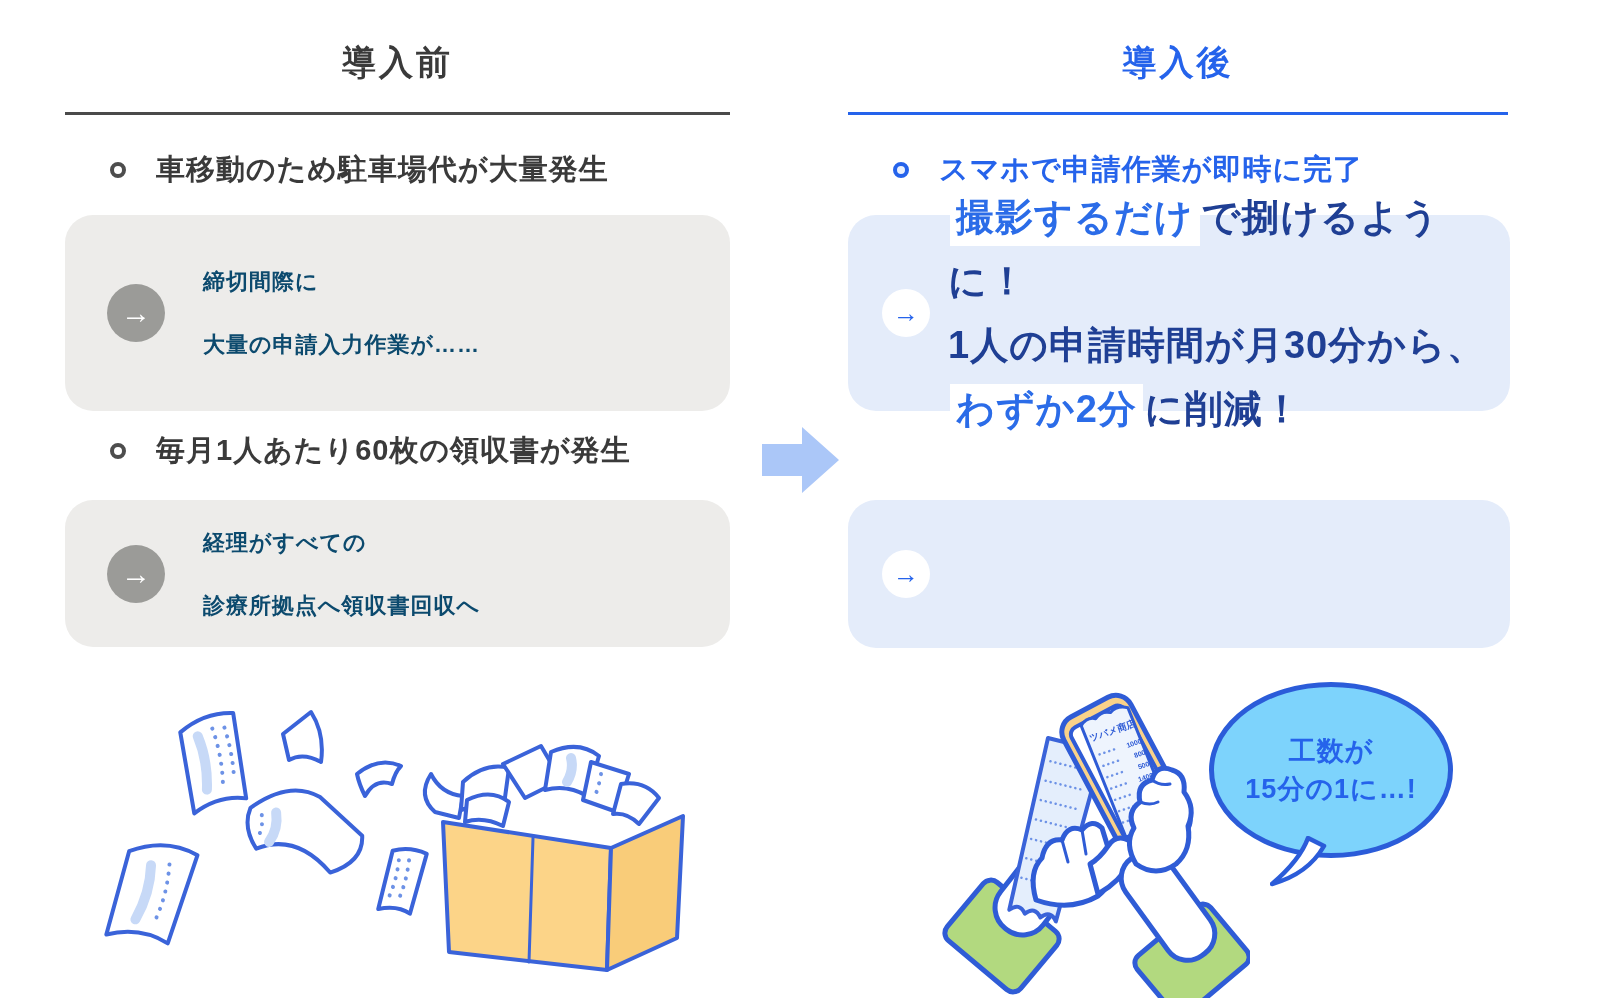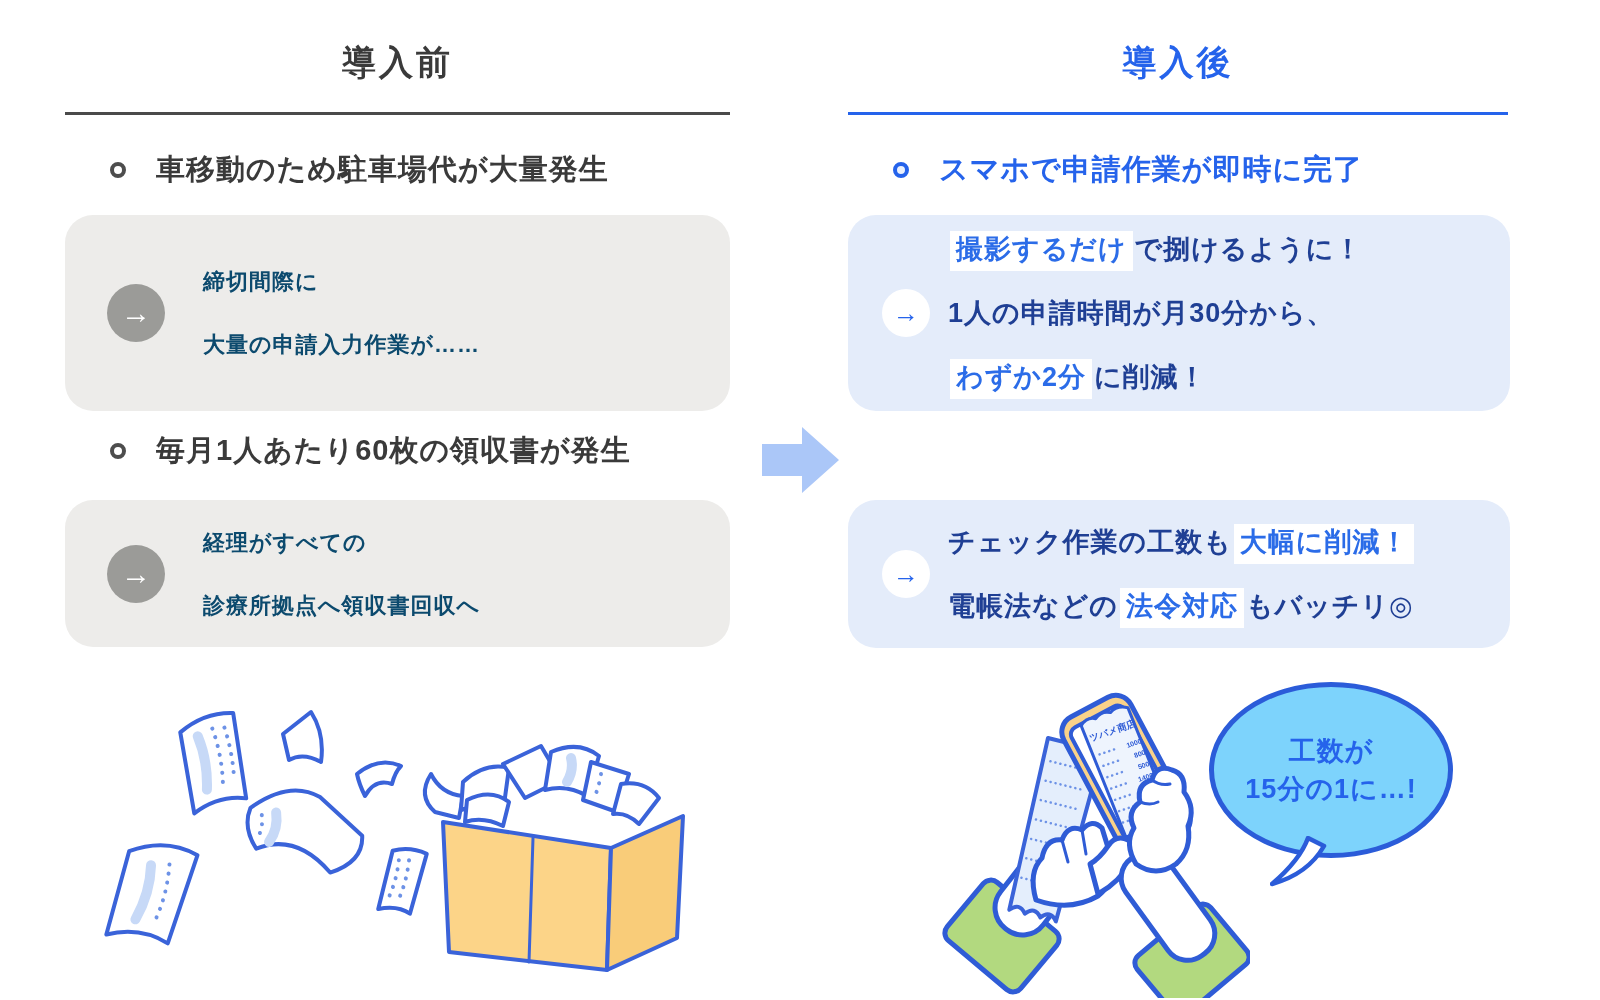--- a/index.html
+++ b/index.html
@@ -29,21 +29,21 @@
   .lbl-blue{color:var(--blue);}
 
   .card{position:absolute;display:flex;align-items:center;border-radius:28px;}
   .card-gray{background:var(--gray-card);left:65px;width:665px;padding-left:42px;gap:38px;box-sizing:border-box;}
   .card-blue{background:var(--blue-card);left:848px;width:662px;padding-left:34px;gap:18px;box-sizing:border-box;}
   .arrow-circle{display:flex;align-items:center;justify-content:center;border-radius:50%;flex:0 0 auto;font-weight:700;}
   .ac-gray{width:58px;height:58px;background:var(--gray-circle);color:#fff;font-size:30px;}
   .ac-white{width:48px;height:48px;background:#fff;color:var(--blue);font-size:26px;}
   .card-lines{display:flex;flex-direction:column;}
   .card-gray .line{font-size:22px;font-weight:600;color:#0c4a6e;line-height:63px;letter-spacing:1px;}
-  .card-blue .line{font-size:27px;font-weight:700;color:var(--navy);line-height:64px;letter-spacing:1px;}
+  .card-blue .line{font-size:38px;font-weight:700;color:var(--navy);line-height:64px;letter-spacing:1px;}
   .hl{color:var(--hl-blue);background:#fff;display:inline-block;line-height:1.25;
     padding:2px 6px 4px 6px;margin:0 2px;}
 
   .transition-arrow{position:absolute;left:762px;top:427px;}
 
   .illus{position:absolute;}
   .illus-before{left:85px;top:672px;}
   .illus-after{left:940px;top:668px;}
 
   .speech-bubble{position:absolute;left:1209px;top:682px;width:244px;height:176px;
@@ -114,24 +114,20 @@
     <div class="card-lines">
       <span class="line"><span class="hl">撮影するだけ</span><span>で捌けるように！</span></span>
       <span class="line">1人の申請時間が月30分から、</span>
       <span class="line"><span class="hl">わずか2分</span><span>に削減！</span></span>
     </div>
   </div>
 
 
   <div class="card card-blue" style="top:500px;height:148px;">
     <span class="arrow-circle ac-white">→</span>
-    <div class="card-lines">
-      <span class="line"><span>チェック作業の工数も</span><span class="hl">大幅に削減！</span></span>
-      <span class="line"><span>電帳法などの</span><span class="hl">法令対応</span><span>もバッチリ◎</span></span>
-    </div>
   </div>
 
   <svg class="illus illus-before" width="625" height="320" viewBox="0 0 625 320">
     <g transform="translate(88,56) rotate(-14)">
       <path class="outl" d="M6,6 Q34,-8 62,0 L54,86 Q28,76 0,88 Z" fill="#fff"></path>
       <path class="stripe" d="M22,14 Q26,40 18,68"></path>
       <path class="dots" d="M38,10 Q41,38 35,66"></path>
       <path class="dots" d="M50,12 Q52,38 47,64"></path>
     </g>
     <g transform="translate(196,40)">

